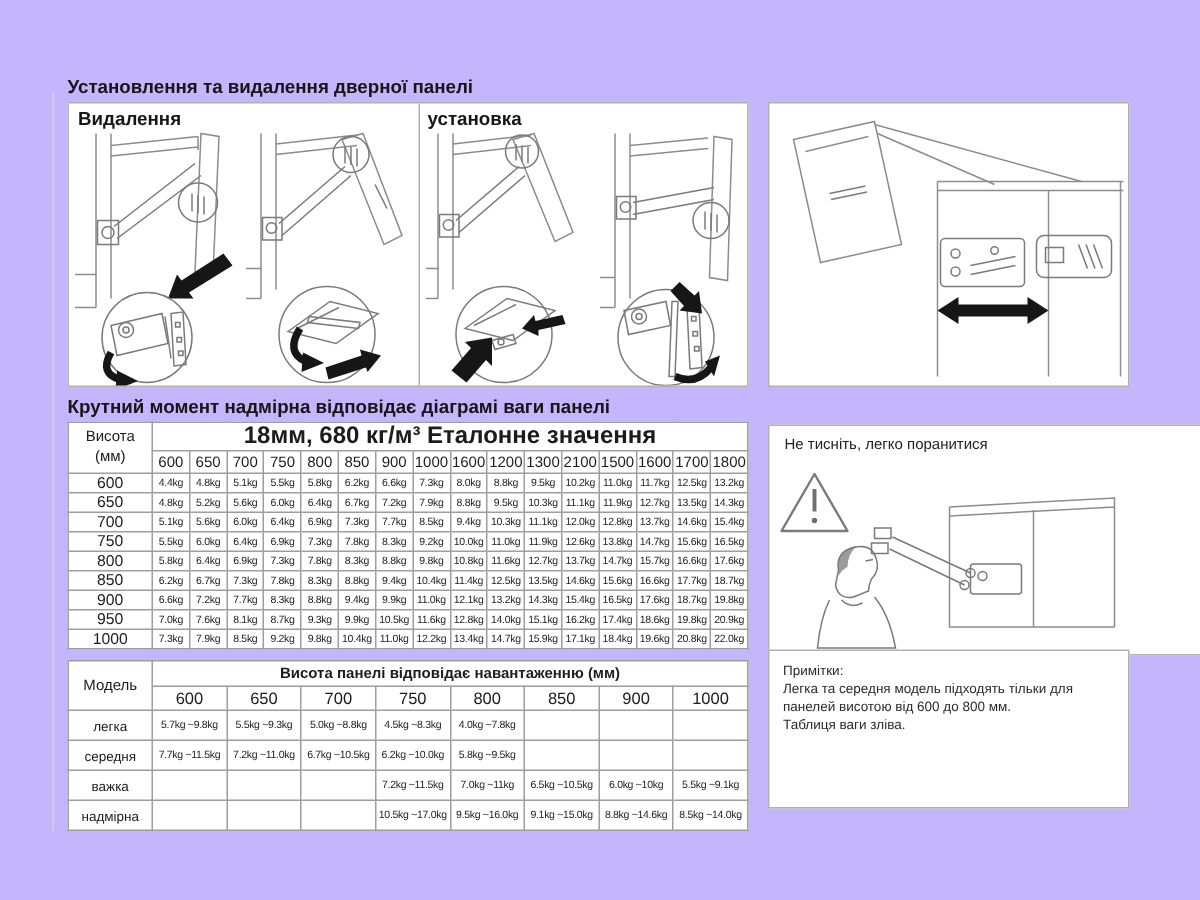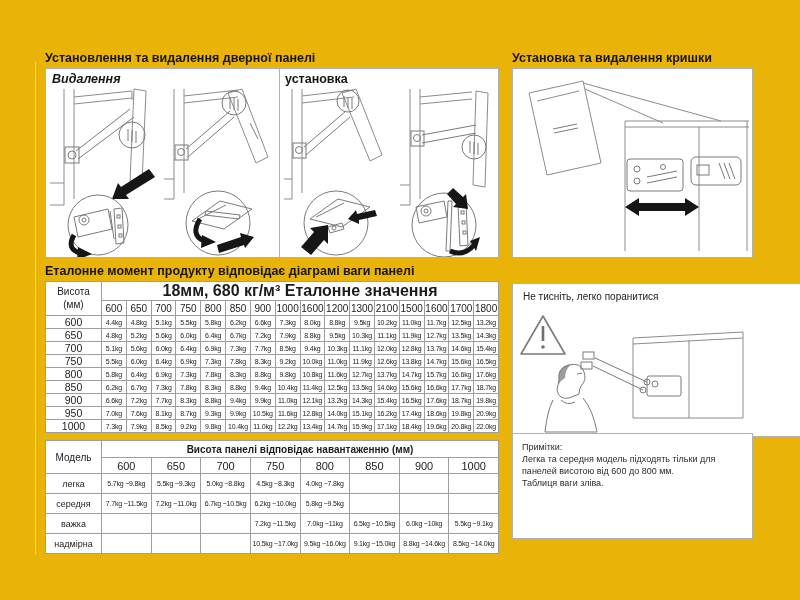--- a/index.html
+++ b/index.html
@@ -1,16 +1,16 @@
 <!DOCTYPE html>
 <html lang="uk"><head>
 <meta charset="utf-8">
 <style>
   html,body{margin:0;padding:0;background:#f4f4f4;}
-  #page{position:relative;width:800px;height:600px;background:#eab308;overflow:hidden;
+  #page{position:relative;width:800px;height:600px;background:#c4b5fd;overflow:hidden;
         font-family:"Liberation Sans",sans-serif;color:#1b1b1b;}
   .abs{position:absolute;}
   .box{position:absolute;border:1px solid #b0b0b0;background:#fff;box-sizing:border-box;}
   .sec-title{position:absolute;font-size:12.5px;font-weight:700;color:#161616;white-space:nowrap;}
   .panel-label{position:absolute;top:3px;font-size:12.5px;font-weight:700;color:#161616;}
   .divider-v{position:absolute;top:0;bottom:0;width:1px;background:#b0b0b0;}
   .edge-line{position:absolute;width:1px;background:#d6d6d6;}
 
   svg{display:block;}
   .ln{stroke:#8c8c8c;stroke-width:1;fill:none;}
@@ -46,25 +46,24 @@
   #warn-title{position:absolute;left:10px;top:7px;font-size:10px;color:#222;}
 </style>
 </head>
 <body>
 
 <div id="page">
 
   <div class="edge-line" style="left:35px;top:62px;height:492px;"></div>
 
   <div class="sec-title" style="left:45px;top:51px;">Установлення та видалення дверної панелі</div>
-  <div class="sec-title" style="left:512px;top:51px;">Установка та видалення кришки</div>
 
   <div class="box" style="left:45px;top:68px;width:454px;height:190px;">
     <div class="divider-v" style="left:233px;"></div>
-    <div class="panel-label" style="left:6px;font-style:italic;">Видалення</div>
+    <div class="panel-label" style="left:6px;">Видалення</div>
     <div class="panel-label" style="left:239px;">установка</div>
 
     <svg class="abs" style="left:0;top:18px;" width="452" height="170" viewBox="0 0 452 170">
 
       <g transform="translate(2,0)">
         <path class="ln" d="M16 2 V118 M26 2 V112 M2 96 H16 M2 118 H16"></path>
         <path class="ln" d="M26 10 L84 4 M26 17 L84 11 M84 4 V13"></path>
         <path class="ln2" d="M28 64 L82 22 M30 72 L86 30"></path>
         <rect class="ln2" x="17" y="60" width="14" height="16"></rect>
           <circle class="ln2" cx="24" cy="68" r="4"></circle>
@@ -155,21 +154,21 @@
         <circle class="ln2" cx="124" cy="112" r="3"></circle>
         <circle class="ln2" cx="150" cy="98" r="2.5"></circle>
       <path class="ln2" d="M134 108 L164 102 M134 114 L164 108"></path>
       <rect class="ln2" x="178" y="88" width="50" height="28" rx="5"></rect>
       <rect class="ln2" x="184" y="96" width="12" height="10"></rect>
       <path class="ln2" d="M206 94 L212 110 M211 94 L217 110 M216 94 L222 110"></path>
       <polygon class="blk" points="112,138 126,129 126,134 172,134 172,129 186,138 172,147 172,142 126,142 126,147"></polygon>
     </svg>
   </div>
 
-  <div class="sec-title" style="left:45px;top:264px;">Еталонне момент продукту відповідає діаграмі ваги панелі</div>
+  <div class="sec-title" style="left:45px;top:264px;">Крутний момент надмірна відповідає діаграмі ваги панелі</div>
 
   <div class="tbl-wrap" id="weight-table" style="left:45px;top:281px;width:454px;height:152px;">
       <table class="grid">
         <colgroup>
           <col style="width: 56px;">
           <col>
           <col>
           <col>
           <col>
           <col>

